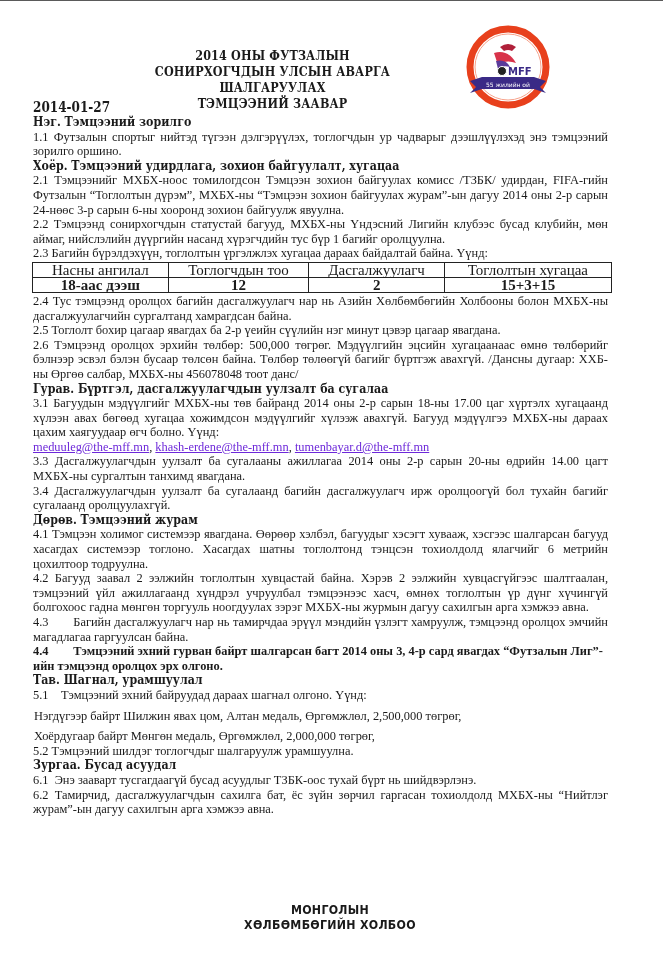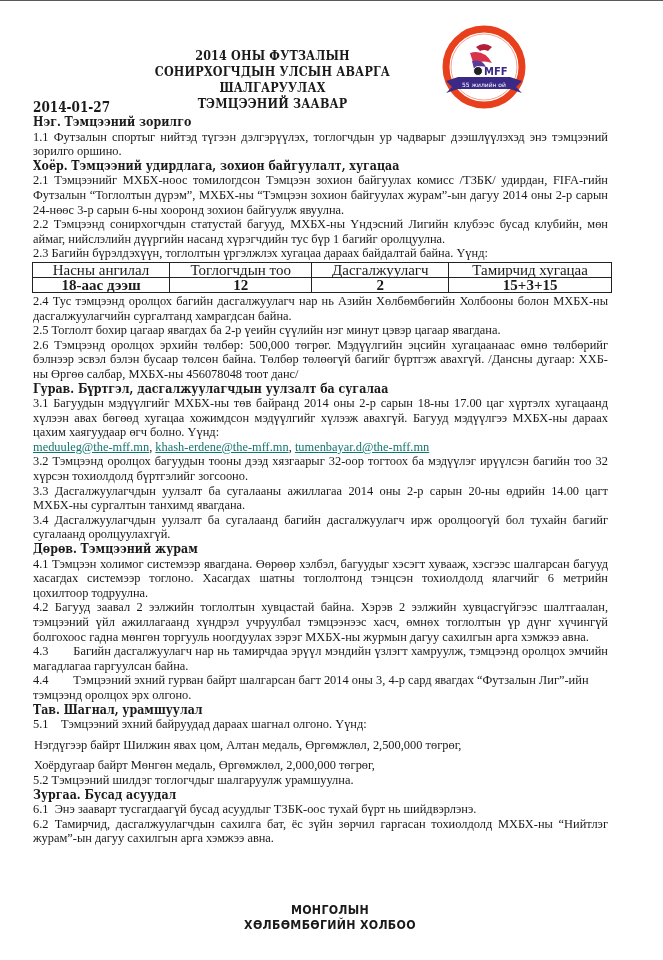--- a/index.html
+++ b/index.html
@@ -12,32 +12,32 @@
     }
     .page { position: absolute; left: 0; top: 0; width: 663px; height: 960px; }
 
     .title-block {
       position: absolute; left: 100px; top: 47px; width: 345px;
       text-align: center; font-weight: bold; font-size: 13px; line-height: 16px;
       letter-spacing: 0.2px;
       font-family: "DejaVu Serif", "Liberation Serif", serif;
       transform: scaleX(0.86); transform-origin: center top;
     }
-    .logo { position: absolute; left: 436px; top: 22px; width: 95px; height: 90px; }
+    .logo { position: absolute; left: 460px; top: 22px; width: 95px; height: 90px; }
 
     .content {
       position: absolute; left: 33px; top: 98px; width: 575px;
       font-size: 12.4px; line-height: 14.6px;
     }
     .date { font-weight: bold; font-size: 14px; line-height: 16px; font-family: "DejaVu Serif", serif; transform: scaleX(0.86); transform-origin: left; display:block; }
     .h { font-weight: bold; font-family: "DejaVu Serif", serif; font-size: 12px; line-height: 14.6px; display:block; transform: scaleX(0.92); transform-origin: left; white-space: nowrap; }
     .p { display: block; text-align: justify; font-family: Liberation Serif, serif; }
-    .email { color: #0f766e; text-decoration: underline; }
+    .email { color: #6d28d9; text-decoration: underline; }
     .indent { padding-left: 1px; margin-top: 6px; }
-    .bold-p { font-weight: normal; display: block; }
+    .bold-p { font-weight: bold; display: block; }
 
     table.info {
       border-collapse: collapse; width: 580px; margin: 1px 0 1px -1px;
       font-size: 15px;
     }
     table.info td {
       border: 1.2px solid #222; text-align: center; padding: 0 2px; height: 15px; line-height: 14px;
     }
     table.info tr.vals td { font-weight: bold; text-align: center; }
 
@@ -83,21 +83,21 @@
     <span class="p">2.1 Тэмцээнийг МХБХ-ноос томилогдсон Тэмцээн зохион байгуулах комисс /ТЗБК/ удирдан, FIFA-гийн Футзалын “Тоглолтын дүрэм”, МХБХ-ны “Тэмцээн зохион байгуулах журам”-ын дагуу 2014 оны 2-р сарын 24-нөөс 3-р сарын 6-ны хооронд зохион байгуулж явуулна.</span>
     <span class="p">2.2 Тэмцээнд сонирхогчдын статустай багууд, МХБХ-ны Үндэсний Лигийн клубээс бусад клубийн, мөн аймаг, нийслэлийн дүүргийн насанд хүрэгчдийн тус бүр 1 багийг оролцуулна.</span>
     <span class="p">2.3 Багийн бүрэлдэхүүн, тоглолтын үргэлжлэх хугацаа дараах байдалтай байна. Үүнд:</span>
 
     <table class="info">
       <tbody>
           <tr>
         <td>Насны ангилал</td>
         <td>Тоглогчдын тоо</td>
         <td>Дасгалжуулагч</td>
-        <td>Тамирчид хугацаа</td>
+        <td>Тоглолтын хугацаа</td>
       </tr>
       <tr class="vals">
         <td>18-аас дээш</td>
         <td>12</td>
         <td>2</td>
         <td>15+3+15</td>
       </tr>
     </tbody>
       </table>
 
@@ -105,21 +105,20 @@
     <span class="p">2.5 Тоглолт бохир цагаар явагдах ба 2-р үеийн сүүлийн нэг минут цэвэр цагаар явагдана.</span>
     <span class="p">2.6 Тэмцээнд оролцох эрхийн төлбөр: 500,000 төгрөг. Мэдүүлгийн эцсийн хугацаанаас өмнө төлбөрийг бэлнээр эсвэл бэлэн бусаар төлсөн байна. Төлбөр төлөөгүй багийг бүртгэж авахгүй. /Дансны дугаар: ХХБ-ны Өргөө салбар, МХБХ-ны 456078048 тоот данс/</span>
 
     <span class="h">Гурав. Бүртгэл, дасгалжуулагчдын уулзалт ба сугалаа</span>
     <span class="p">3.1 Багуудын мэдүүлгийг МХБХ-ны төв байранд 2014 оны 2-р сарын 18-ны 17.00 цаг хүртэлх хугацаанд хүлээн авах бөгөөд хугацаа хожимдсон мэдүүлгийг хүлээж авахгүй. Багууд мэдүүлгээ МХБХ-ны дараах цахим хаягуудаар өгч болно. Үүнд:</span>
     <span class="p">
       <a class="email">meduuleg@the-mff.mn</a>,
       <a class="email">khash-erdene@the-mff.mn</a>,
       <a class="email">tumenbayar.d@the-mff.mn</a>
     </span>
-    <span class="p">3.2 Тэмцээнд оролцох багуудын тооны дээд хязгаарыг 32-оор тогтоох ба мэдүүлэг ирүүлсэн багийн тоо 32 хүрсэн тохиолдолд бүртгэлийг зогсооно.</span>
     <span class="p">3.3 Дасгалжуулагчдын уулзалт ба сугалааны ажиллагаа 2014 оны 2-р сарын 20-ны өдрийн 14.00 цагт МХБХ-ны сургалтын танхимд явагдана.</span>
     <span class="p">3.4 Дасгалжуулагчдын уулзалт ба сугалаанд багийн дасгалжуулагч ирж оролцоогүй бол тухайн багийг сугалаанд оролцуулахгүй.</span>
 
     <span class="h">Дөрөв. Тэмцээний журам</span>
     <span class="p">4.1 Тэмцээн холимог системээр явагдана. Өөрөөр хэлбэл, багуудыг хэсэгт хувааж, хэсгээс шалгарсан багууд хасагдах системээр тоглоно. Хасагдах шатны тоглолтонд тэнцсэн тохиолдолд ялагчийг 6 метрийн цохилтоор тодруулна.</span>
     <span class="p">4.2 Багууд заавал 2 ээлжийн тоглолтын хувцастай байна. Хэрэв 2 ээлжийн хувцасгүйгээс шалтгаалан, тэмцээний үйл ажиллагаанд хүндрэл учруулбал тэмцээнээс хасч, өмнөх тоглолтын үр дүнг хүчингүй болгохоос гадна мөнгөн торгууль ноогдуулах зэрэг МХБХ-ны журмын дагуу сахилгын арга хэмжээ авна.</span>
     <span class="p">4.3  Багийн дасгалжуулагч нар нь тамирчдаа эрүүл мэндийн үзлэгт хамруулж, тэмцээнд оролцох эмчийн магадлагаа гаргуулсан байна.</span>
     <span class="bold-p">4.4  Тэмцээний эхний гурван байрт шалгарсан багт 2014 оны 3, 4-р сард явагдах “Футзалын Лиг”-ийн тэмцээнд оролцох эрх олгоно.</span>
 
     <span class="h">Тав. Шагнал, урамшуулал</span>

